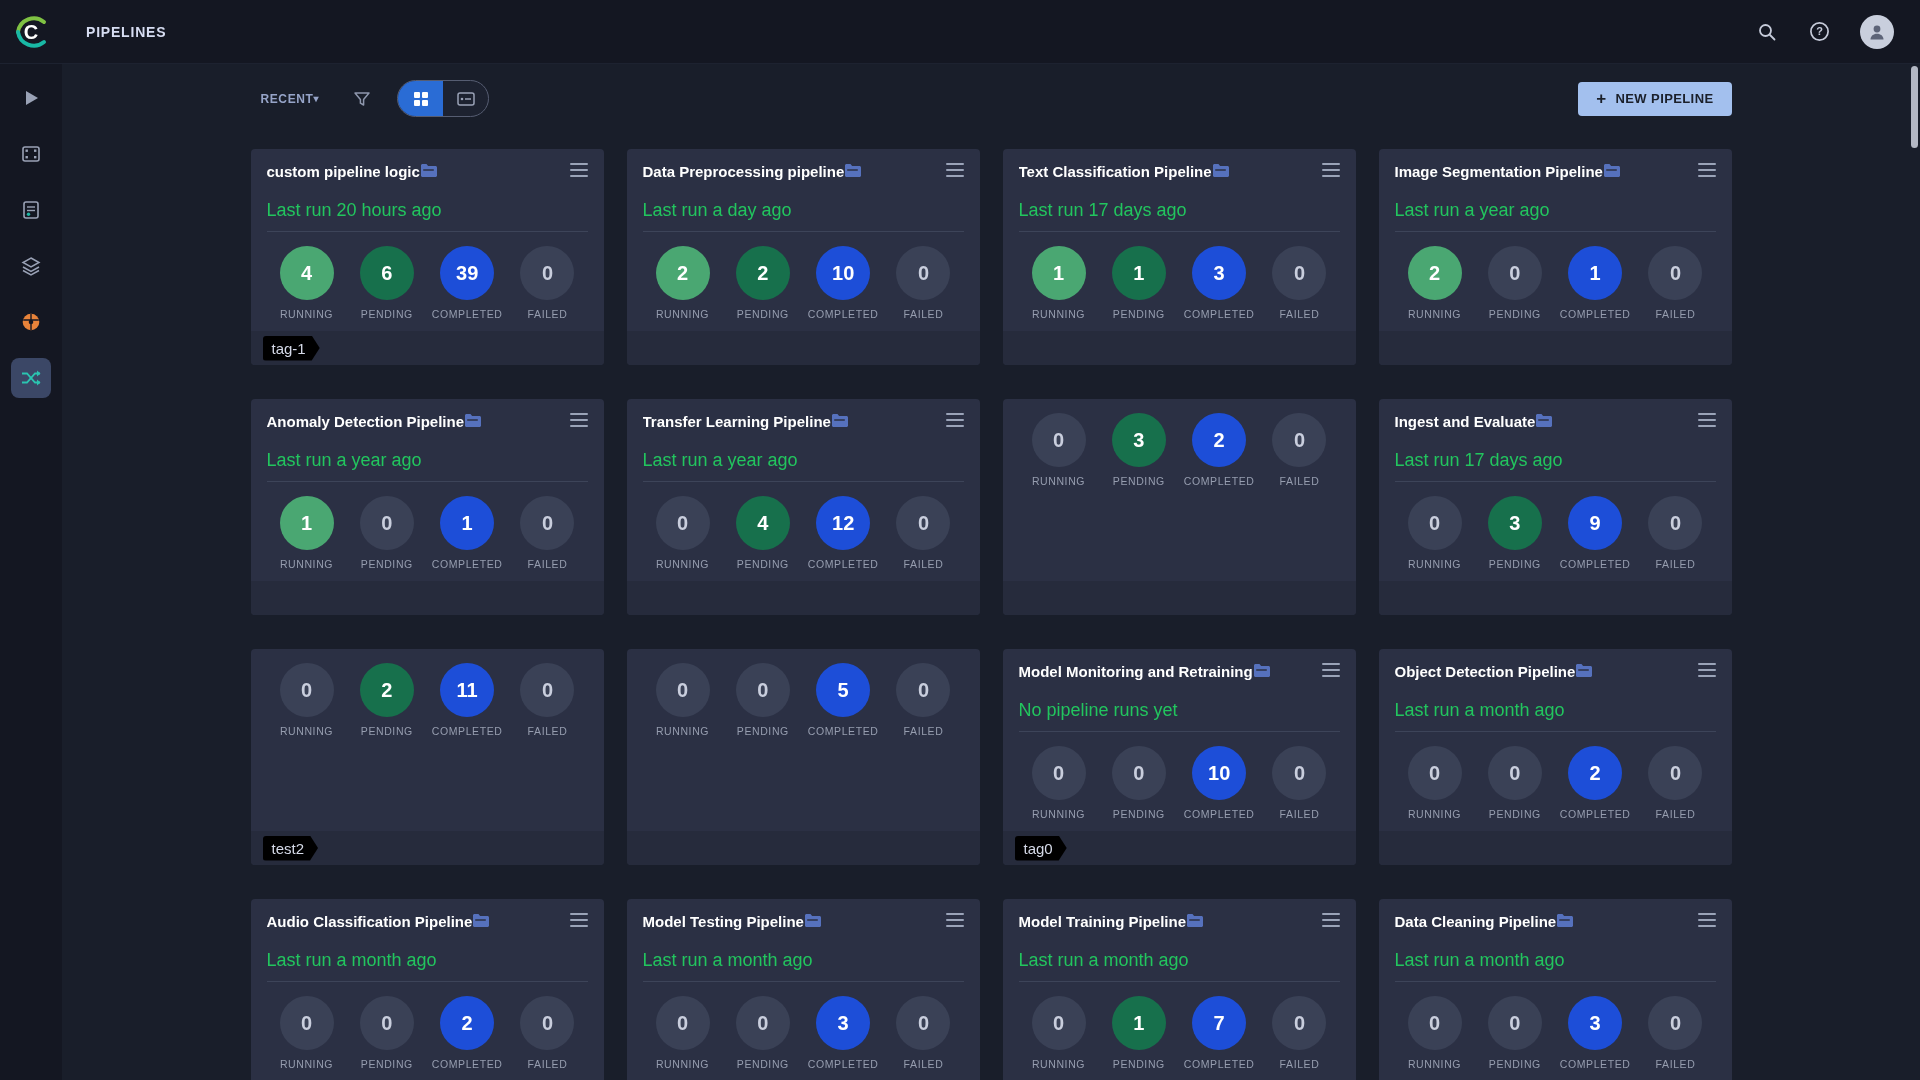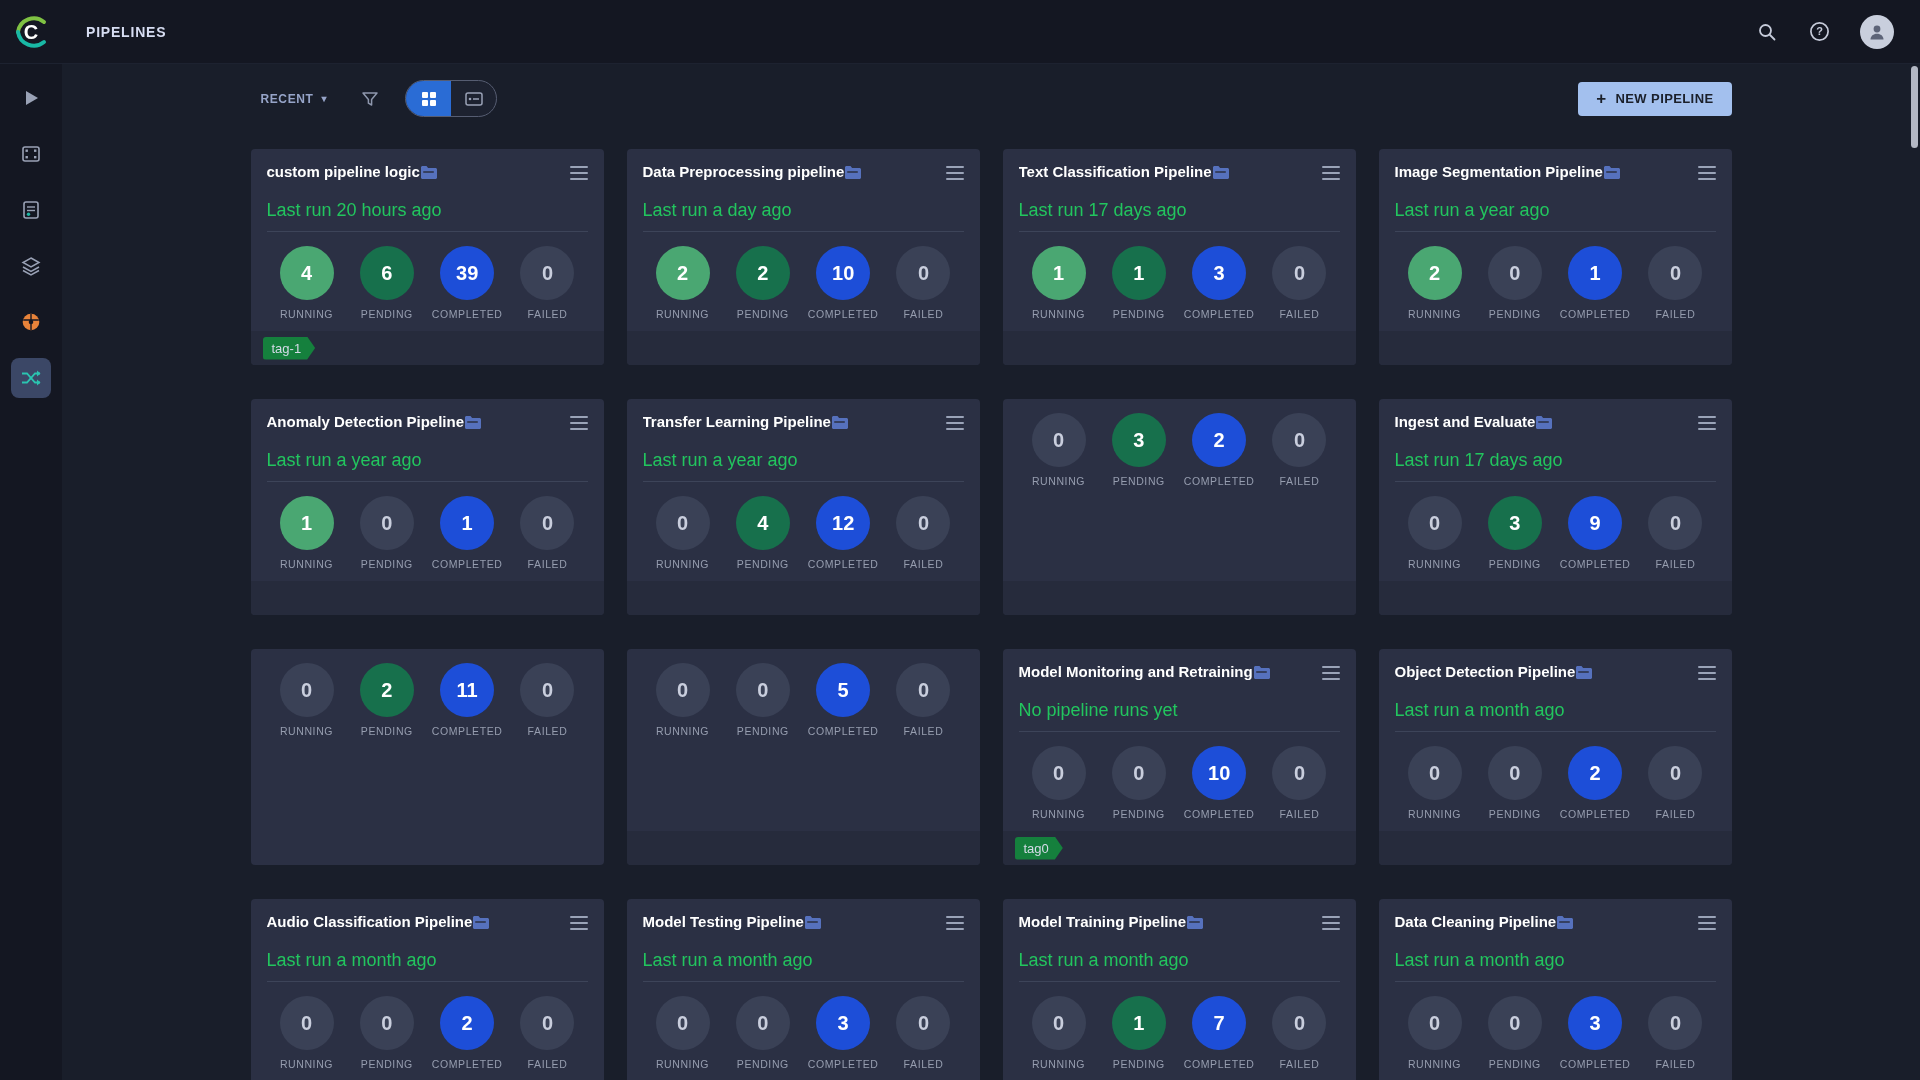--- a/index.html
+++ b/index.html
@@ -22,60 +22,60 @@
     display:flex; flex-direction:column; align-items:center; padding-top:14px; gap:16px; z-index:9; }
   .side-item { width:40px; height:40px; border-radius:8px; display:flex; align-items:center;
     justify-content:center; cursor:pointer; }
   .side-item.selected { background:#3b4766; }
 
   
   .content { position:absolute; top:64px; left:62px; right:0; bottom:0; overflow:hidden; background:#191e2a; }
   .wrapper { width:1481px; margin:0 auto; }
 
   .toolbar { display:flex; align-items:center; margin-top:16px; height:37px; padding-left:10px; }
-  .sort-dd { display:flex; align-items:center; gap:8px; color:#96a4c8; font-size:12px;
+  .sort-dd { display:flex; align-items:center; color:#96a4c8; font-size:12px;
     font-weight:bold; letter-spacing:.6px; cursor:pointer; }
   .caret { font-size:10px; color:#96a4c8; }
   .filter-btn { margin-left:34px; cursor:pointer; display:flex; align-items:center; }
   .view-toggle { margin-left:26px; display:flex; height:37px; border:1px solid #565d72;
     border-radius:19px; overflow:hidden; background:#1d2230; }
   .vt-seg { width:45px; display:flex; align-items:center; justify-content:center; cursor:pointer; }
   .vt-seg.selected { background:#2a6cd5; }
   .new-pipeline-btn { margin-left:auto; height:34px; background:#a3c0ee; color:#1b202b;
     border:none; border-radius:4px; font-family:inherit; font-size:13px; font-weight:bold;
     letter-spacing:.4px; display:flex; align-items:center; gap:9px; padding:0 18px; cursor:pointer; }
   .plus-glyph { font-size:17px; font-weight:bold; line-height:1; }
 
   
   .grid { margin-top:32px; display:grid; grid-template-columns:repeat(4,353px);
     column-gap:23px; row-gap:34px; grid-auto-rows:216px; }
   .card { background:#2b3044; border-radius:4px; display:flex; flex-direction:column;
     overflow:hidden; cursor:pointer; }
   .card-head { padding:14px 16px 0 16px; }
-  .title-row { display:flex; align-items:flex-end; }
+  .title-row { display:flex; align-items:flex-start; }
   .card-title { color:#ffffff; font-size:15px; font-weight:bold; white-space:nowrap;
     overflow:hidden; text-overflow:ellipsis; }
   .proj-icon { flex:0 0 auto; width:17px; height:15px; }
   .menu-icon { margin-left:auto; width:18px; height:14px; display:flex; flex-direction:column;
     justify-content:space-between; cursor:pointer; flex:0 0 auto; }
   .menu-icon span { display:block; height:2px; background:#9aa3b8; border-radius:1px; }
   .card-sub { margin-top:20px; color:#22c55e; font-size:18px; }
   .card-divider { margin-top:10px; border-bottom:1px solid #3d4459; }
   .stats { display:flex; justify-content:space-between; padding:14px 20px 0 20px; }
   .stat { width:72px; display:flex; flex-direction:column; align-items:center; }
   .stat-circle { width:54px; height:54px; border-radius:50%; display:flex; align-items:center;
     justify-content:center; font-size:20px; font-weight:bold; color:#ffffff; }
   .c-zero { background:#3a4156; color:#c9cedd; }
   .c-running { background:#4aa772; }
   .c-pending { background:#17704c; }
   .c-completed { background:#1d4ed8; }
   .stat-label { margin-top:8px; font-size:10.5px; letter-spacing:.6px; color:#969daf; }
   .card-footer { margin-top:auto; height:34px; background:#262b3c; display:flex;
     align-items:center; padding:0 12px; gap:8px; }
-  .tag-chip { background:#15803d; color:#d5dae8; font-size:13px; padding:4px 14px 4px 9px;
+  .tag-chip { background:#000000; color:#d5dae8; font-size:15px; padding:4px 14px 4px 9px;
     border-radius:3px 0 0 3px;
     clip-path:polygon(0 0, calc(100% - 8px) 0, 100% 50%, calc(100% - 8px) 100%, 0 100%); }
 
   .scroll-thumb { position:absolute; top:2px; right:2px; width:7px; height:82px;
     background:#b3b8c4; border-radius:4px; cursor:grab; }
 </style>
 </head>
 <body>
 
 <div class="header">
@@ -487,20 +487,23 @@
       </div>
       <div class="stat">
         <div class="stat-circle c-completed">11</div>
         <div class="stat-label">COMPLETED</div>
       </div>
       <div class="stat">
         <div class="stat-circle c-zero">0</div>
         <div class="stat-label">FAILED</div>
       </div>
     </div>
+    <div class="card-footer">
+            <span class="tag-chip">test2</span>
+          </div>
   </div>
         <div class="card">
     <div class="stats">
       <div class="stat">
         <div class="stat-circle c-zero">0</div>
         <div class="stat-label">RUNNING</div>
       </div>
       <div class="stat">
         <div class="stat-circle c-zero">0</div>
         <div class="stat-label">PENDING</div>

